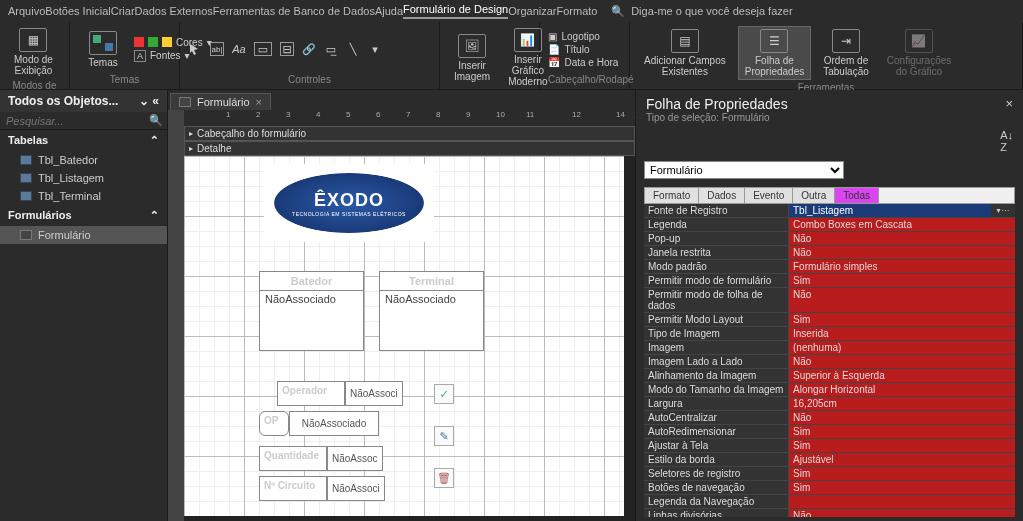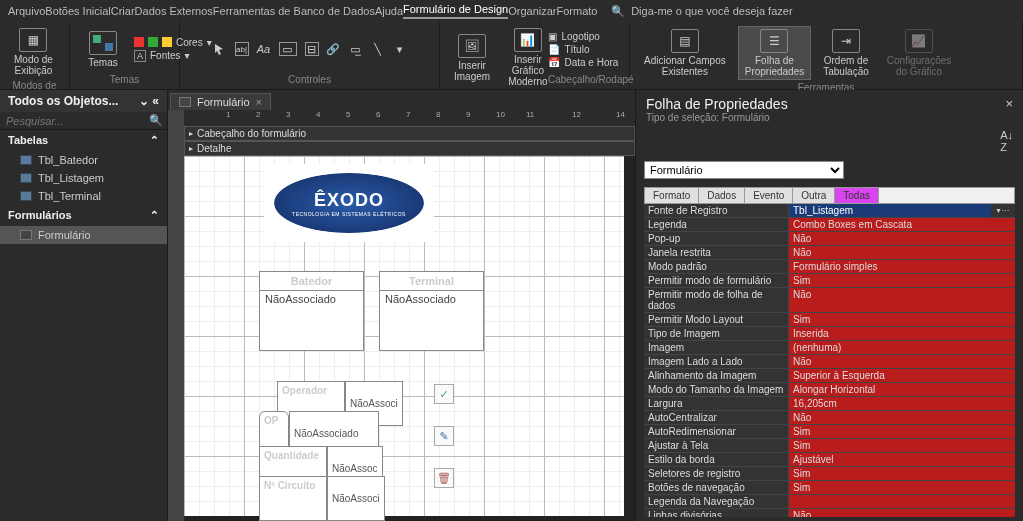--- a/index.html
+++ b/index.html
@@ -44,21 +44,21 @@
 background-size:60px 60px,60px 60px,15px 15px,15px 15px;}
 .logo-box{position:absolute;left:80px;top:8px;width:170px;height:78px;background:#fff;display:flex;align-items:center;justify-content:center;}
 .logo{width:150px;height:60px;background:radial-gradient(ellipse at center,#2a5aa8 0%,#1a3a78 70%,#fff 72%);border-radius:50%;display:flex;flex-direction:column;align-items:center;justify-content:center;color:#fff;}
 .logo-main{font-size:18px;font-weight:bold;letter-spacing:1px;}
 .logo-sub{font-size:5px;letter-spacing:0.5px;}
 .fld-group{position:absolute;background:#fff;border:1px solid #888;}
 .fld-label{font-weight:bold;font-size:11px;padding:3px 5px;}
 .fld-val{font-size:11px;color:#444;padding:2px 5px;}
 .fld-row{position:absolute;display:flex;}
 .fld-row .lbl{background:#fff;border:1px solid #888;font-weight:bold;font-size:10px;padding:3px 4px;min-width:68px;}
-.fld-row .val{background:#fff;border:1px solid #888;font-size:10px;padding:16px 4px;min-width:55px;color:#555;}
+.fld-row .val{background:#fff;border:1px solid #888;font-size:10px;padding:6px 4px;min-width:55px;color:#555;text-align:center;}
 .side-btn{position:absolute;width:20px;height:20px;border:1px solid #aaa;background:#fafafa;display:flex;align-items:center;justify-content:center;font-size:11px;cursor:pointer;}
 .right-pane{width:388px;background:#2b2b2b;border-left:1px solid #1a1a1a;display:flex;flex-direction:column;}
 .rp-header{padding:6px 10px;display:flex;justify-content:space-between;align-items:flex-start;}
 .rp-title{font-size:14px;color:#eee;}
 .rp-sub{font-size:10px;color:#999;}
 .rp-close{color:#ccc;cursor:pointer;font-size:13px;}
 .rp-sort{color:#ccc;cursor:pointer;font-size:11px;padding:0 10px;align-self:flex-end;margin-bottom:4px;}
 .rp-combo{margin:4px 8px;}
 .rp-combo select{width:200px;background:#fff;border:1px solid #888;font-size:11px;padding:1px;}
 .rp-tabs{display:flex;margin:4px 8px 0 8px;background:#f0f0f0;border:1px solid #999;}
@@ -111,21 +111,21 @@
           </div>
           <span>Temas</span>
         </div>
       <div style="display:flex;flex-direction:column;gap:0;">
         <div class="small-row"><span class="color-sq" style="background:#e33;"></span><span class="color-sq" style="background:#3a3;"></span><span class="color-sq" style="background:#fc3;"></span><span>Cores</span> ▾</div>
         <div class="small-row"><span style="border:1px solid #888;padding:0 2px;font-size:9px;">A</span><span>Fontes</span> ▾</div>
       </div>
     </div>
     <div class="rgroup-label">Temas</div>
   </div>
-  <div class="rgroup" style="width:260px;align-items:center;">
+  <div class="rgroup" style="width:260px;">
     <div class="rgroup-content" style="gap:8px;">
       <span class="icon-sm">
           <svg width="14" height="14">
             <path d="M2 2 L10 7 L6 8 L8 12 L6 13 L4 9 L2 11 Z" fill="#ccc"></path>
           </svg>
         </span>
       <span class="icon-sm" style="border:1px solid #999;font-size:8px;">ab|</span>
       <span class="icon-sm" style="font-style:italic;">Aa</span>
       <span class="icon-sm" style="border:1px solid #999;width:18px;">▭</span>
       <span class="icon-sm" style="border:1px solid #999;">⊟</span>

